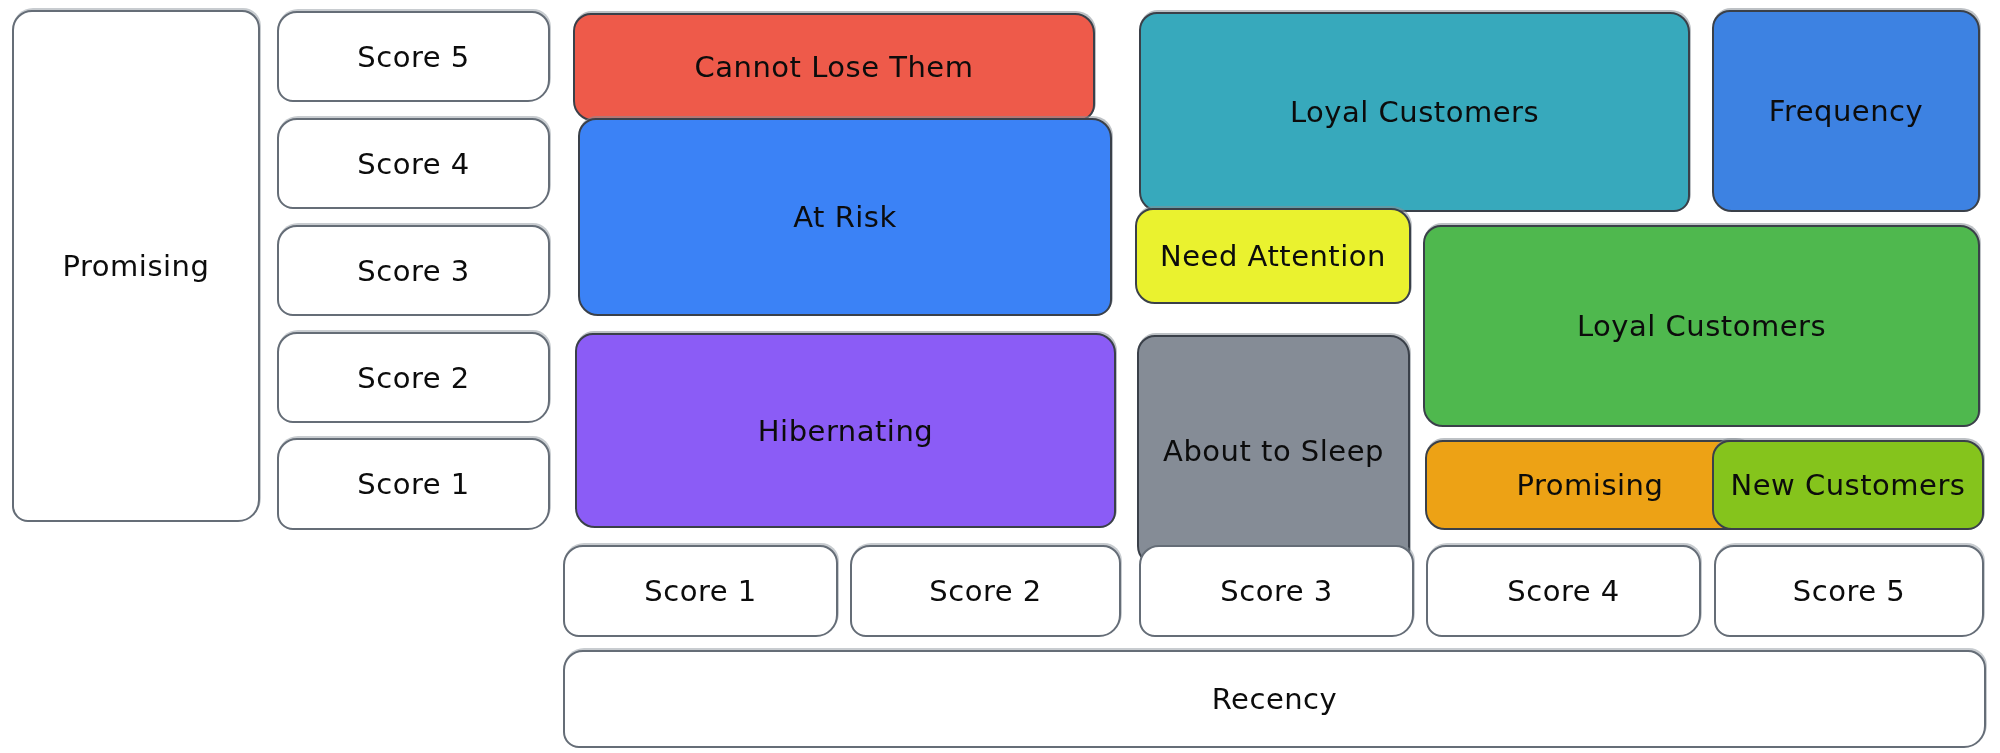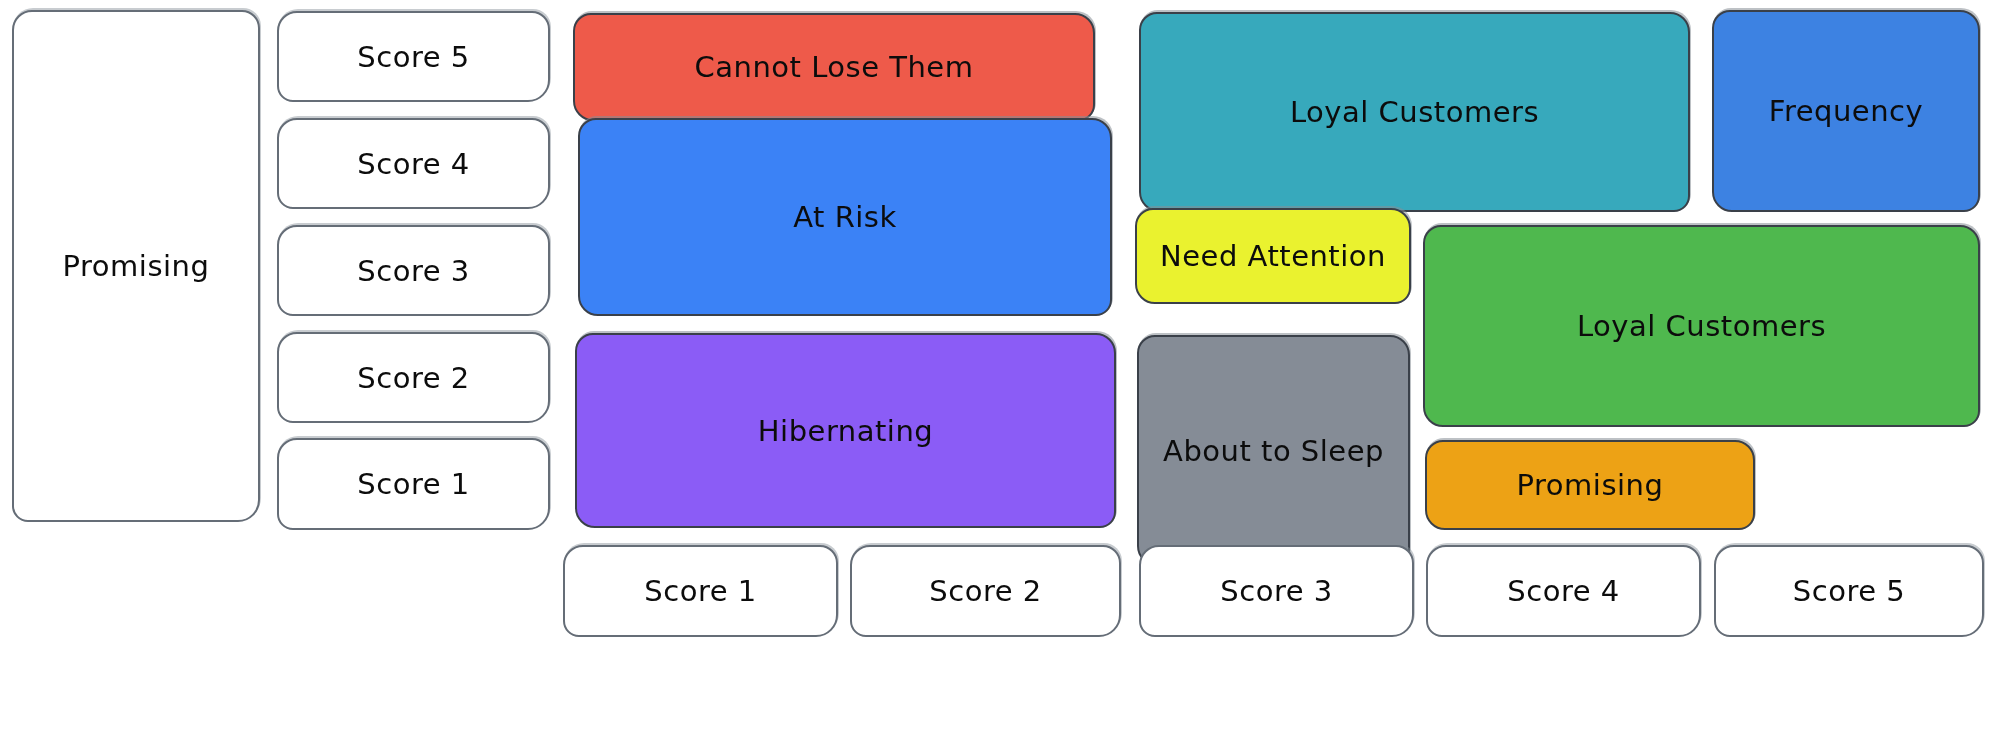--- a/index.html
+++ b/index.html
@@ -77,20 +77,22 @@
 
   <div class="box seg seg-cannot" style="background: rgb(238, 90, 74);">Cannot Lose Them</div>
   <div class="box seg seg-atrisk" style="background: #3b82f6; text-align: center;">At Risk</div>
   <div class="box seg seg-hibernate" style="background: #8b5cf6;">Hibernating</div>
   <div class="box seg seg-loyalteal" style="background: rgb(55, 169, 188);">Loyal Customers</div>
   <div class="box seg seg-champions" style="background: rgb(61, 130, 226);">Frequency</div>
   <div class="box seg seg-needatt" style="background: rgb(234, 242, 47);">Need Attention</div>
   <div class="box seg seg-loyalgrn" style="background: rgb(79, 184, 78);">Loyal Customers</div>
   <div class="box seg seg-aboutsleep" style="background: rgb(133, 140, 150);">About to Sleep</div>
   <div class="box seg seg-promising" style="background: rgb(237, 162, 21);">Promising</div>
+  <div class="box seg seg-newcust" style="background: rgb(133, 196, 28);">New Customers</div>
 
   <div class="box white rscore-1">Score 1</div>
   <div class="box white rscore-2">Score 2</div>
   <div class="box white rscore-3">Score 3</div>
   <div class="box white rscore-4">Score 4</div>
   <div class="box white rscore-5">Score 5</div>
+  <div class="box white recency">Recency</div>
 
 </div>
 
 </body></html>

